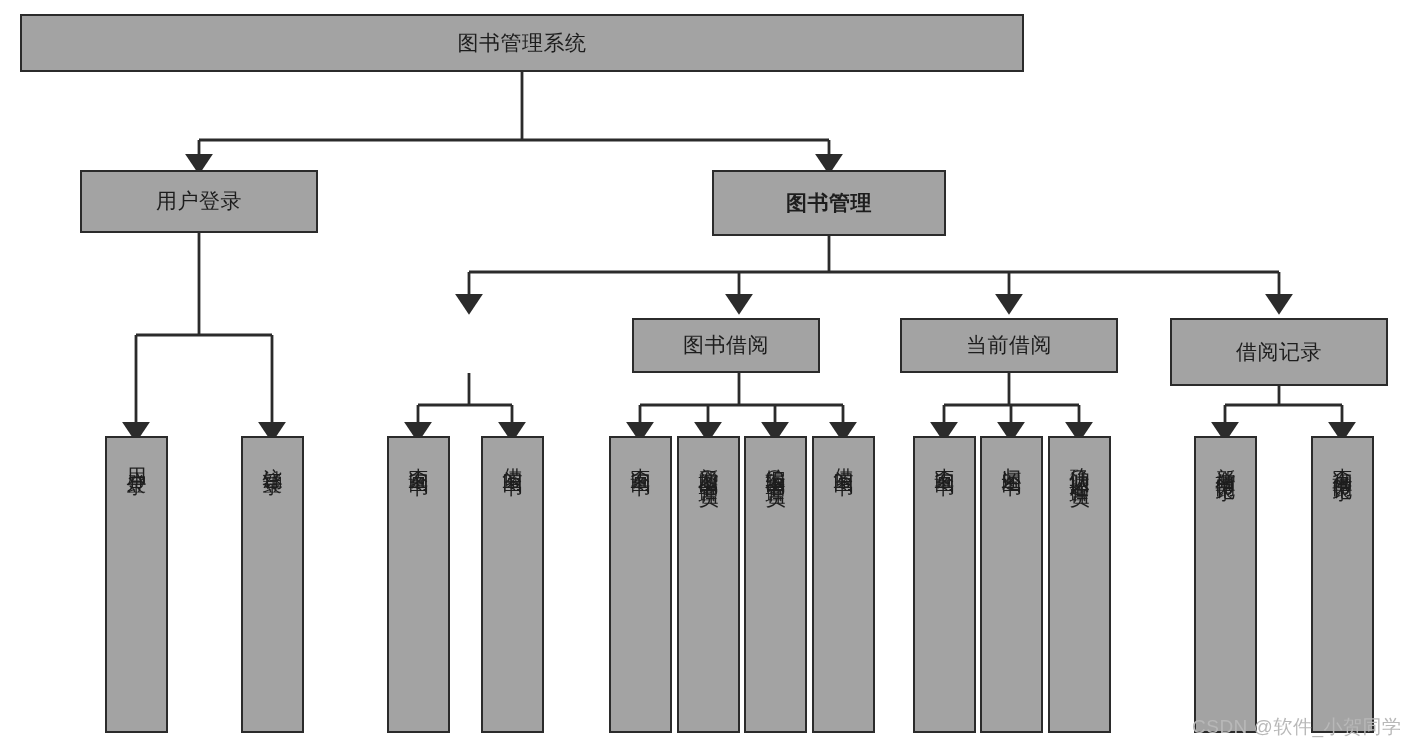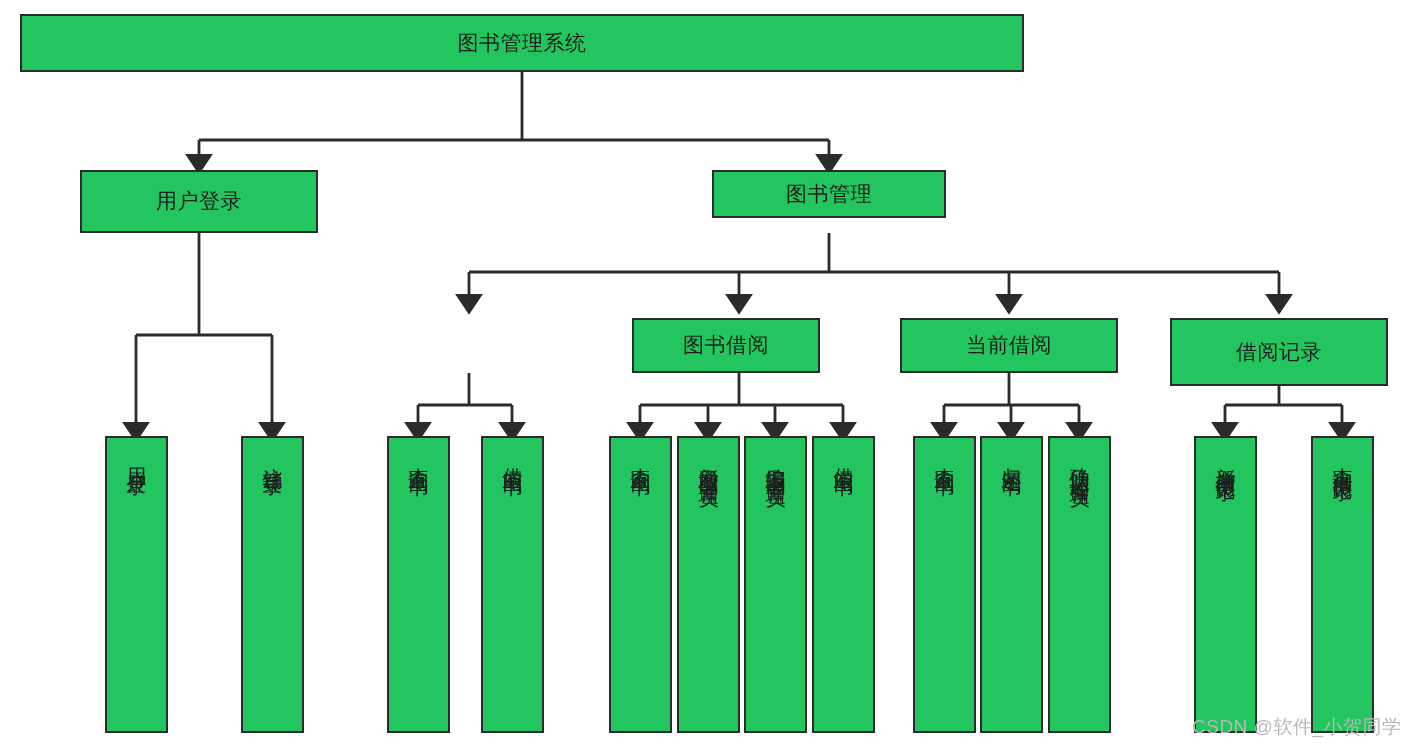--- a/index.html
+++ b/index.html
@@ -20,21 +20,21 @@
   #edge-layer {
     position: absolute;
     left: 0;
     top: 0;
     width: 1405px;
     height: 747px;
   }
   .node {
     position: absolute;
     box-sizing: border-box;
-    background: #22c55e;
+    background: #a3a3a3;
     border: 2.5px solid #2b2b2b;
     display: flex;
     align-items: center;
     justify-content: center;
     z-index: 2;
   }
   .node-label {
     font-size: 21px;
     color: #1d1d1d;
     line-height: 1.18;
@@ -122,21 +122,21 @@
     </g>
   </svg>
 
   <div class="node" style="left:20px; top:14px; width:1004px; height:58px;">
     <span class="node-label">图书管理系统</span>
   </div>
 
   <div class="node" style="left:80px; top:170px; width:238px; height:63px;">
     <span class="node-label">用户登录</span>
   </div>
-  <div class="node" style="left:712px; top:170px; width:234px; height:48px;">
+  <div class="node" style="left:712px; top:170px; width:234px; height:66px;font-weight:bold;">
     <span class="node-label">图书管理</span>
   </div>
 
   <div class="node" style="left:632px; top:318px; width:188px; height:55px;">
     <span class="node-label">图书借阅</span>
   </div>
   <div class="node" style="left:900px; top:318px; width:218px; height:55px;">
     <span class="node-label">当前借阅</span>
   </div>
   <div class="node" style="left:1170px; top:318px; width:218px; height:68px;">

